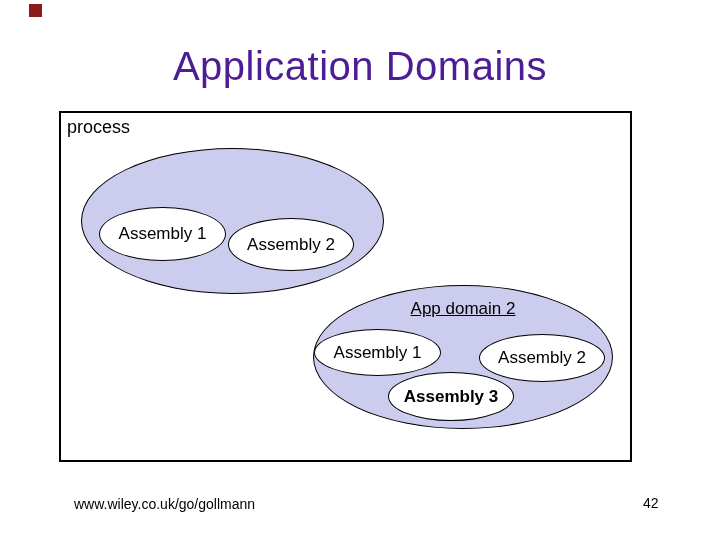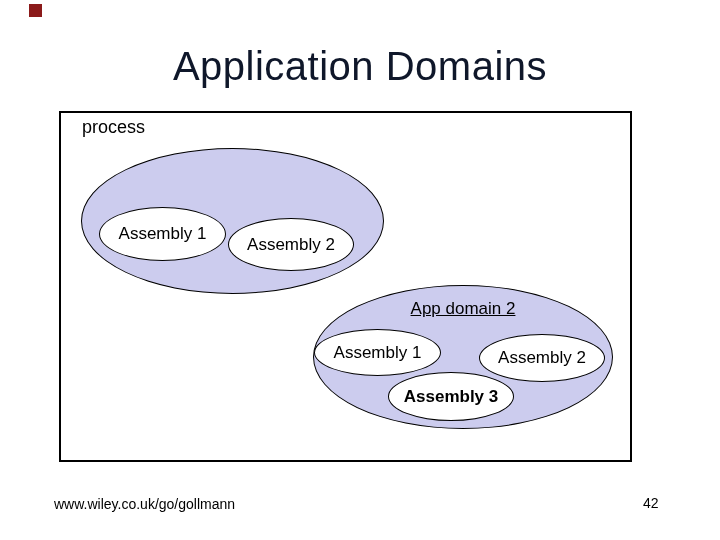--- a/index.html
+++ b/index.html
@@ -27,40 +27,39 @@
   .title {
     position: absolute;
     left: 0;
     right: 0;
     top: 46px;
     margin: 0;
     text-align: center;
     font-size: 40px;
     line-height: 1.0;
     font-weight: 400;
-    color: #0f172a;
+    color: #4c1d95;
     letter-spacing: 0.5px;
   }
   .process-box {
     position: absolute;
     left: 59px;
     top: 111px;
     width: 573px;
     height: 351px;
     border: 2px solid #000000;
     box-sizing: border-box;
     background: #ffffff;
   }
   .process-label {
     position: absolute;
     left: 6px;
     top: 4px;
     font-size: 18px;
     line-height: 1.2;
-    margin-left: 15px;
   }
   .domain {
     position: absolute;
     background: #ccccee;
     border: 1px solid #000000;
     border-radius: 50%;
     box-sizing: border-box;
   }
   .domain1 {
     left: 20px;
@@ -95,21 +94,21 @@
     justify-content: center;
     font-size: 17px;
   }
   .d1a1 { left: 17px;  top: 58px; width: 127px; height: 54px; }
   .d1a2 { left: 146px; top: 69px; width: 126px; height: 53px; }
   .d2a1 { left: 0px;   top: 43px; width: 127px; height: 47px; }
   .d2a2 { left: 165px; top: 48px; width: 126px; height: 48px; }
   .d2a3 { left: 74px;  top: 86px; width: 126px; height: 49px; font-weight: bold; }
   .footer {
     position: absolute;
-    left: 54px;
+    left: 74px;
     top: 496px;
     font-size: 14px;
     line-height: 1.2;
   }
   .page-number {
     position: absolute;
     left: 643px;
     top: 495px;
     font-size: 14px;
     line-height: 1.2;

